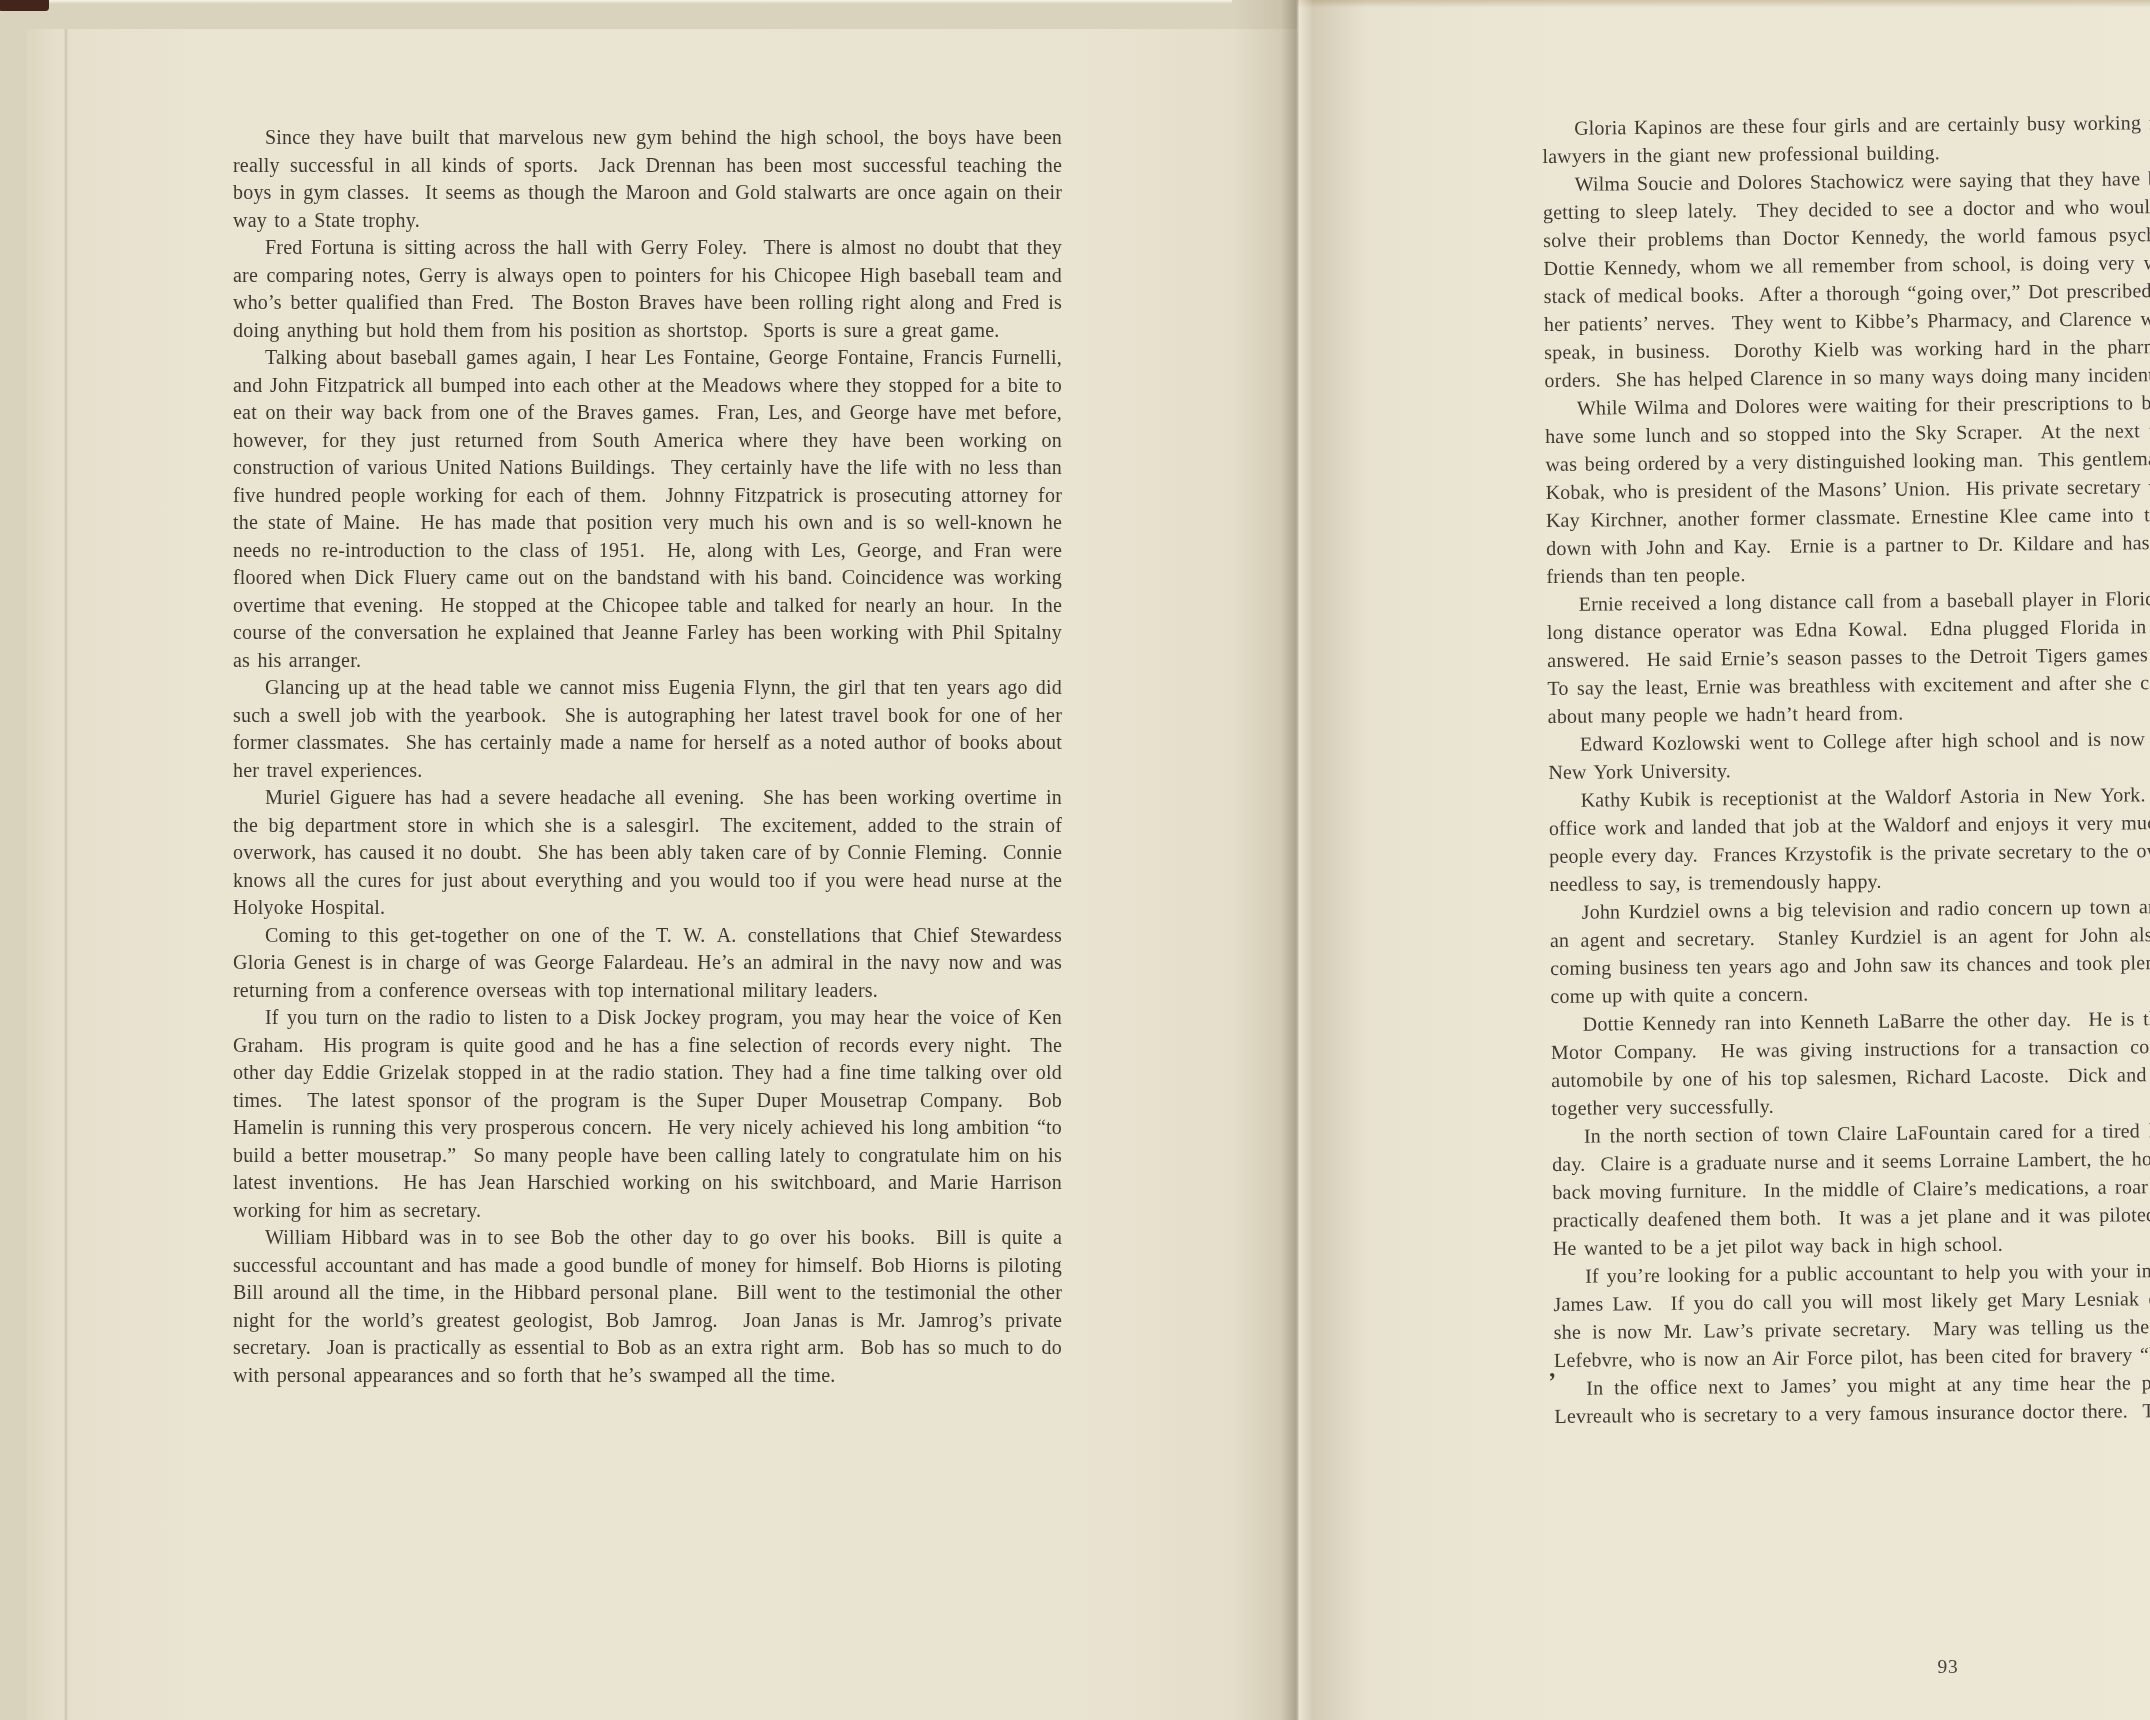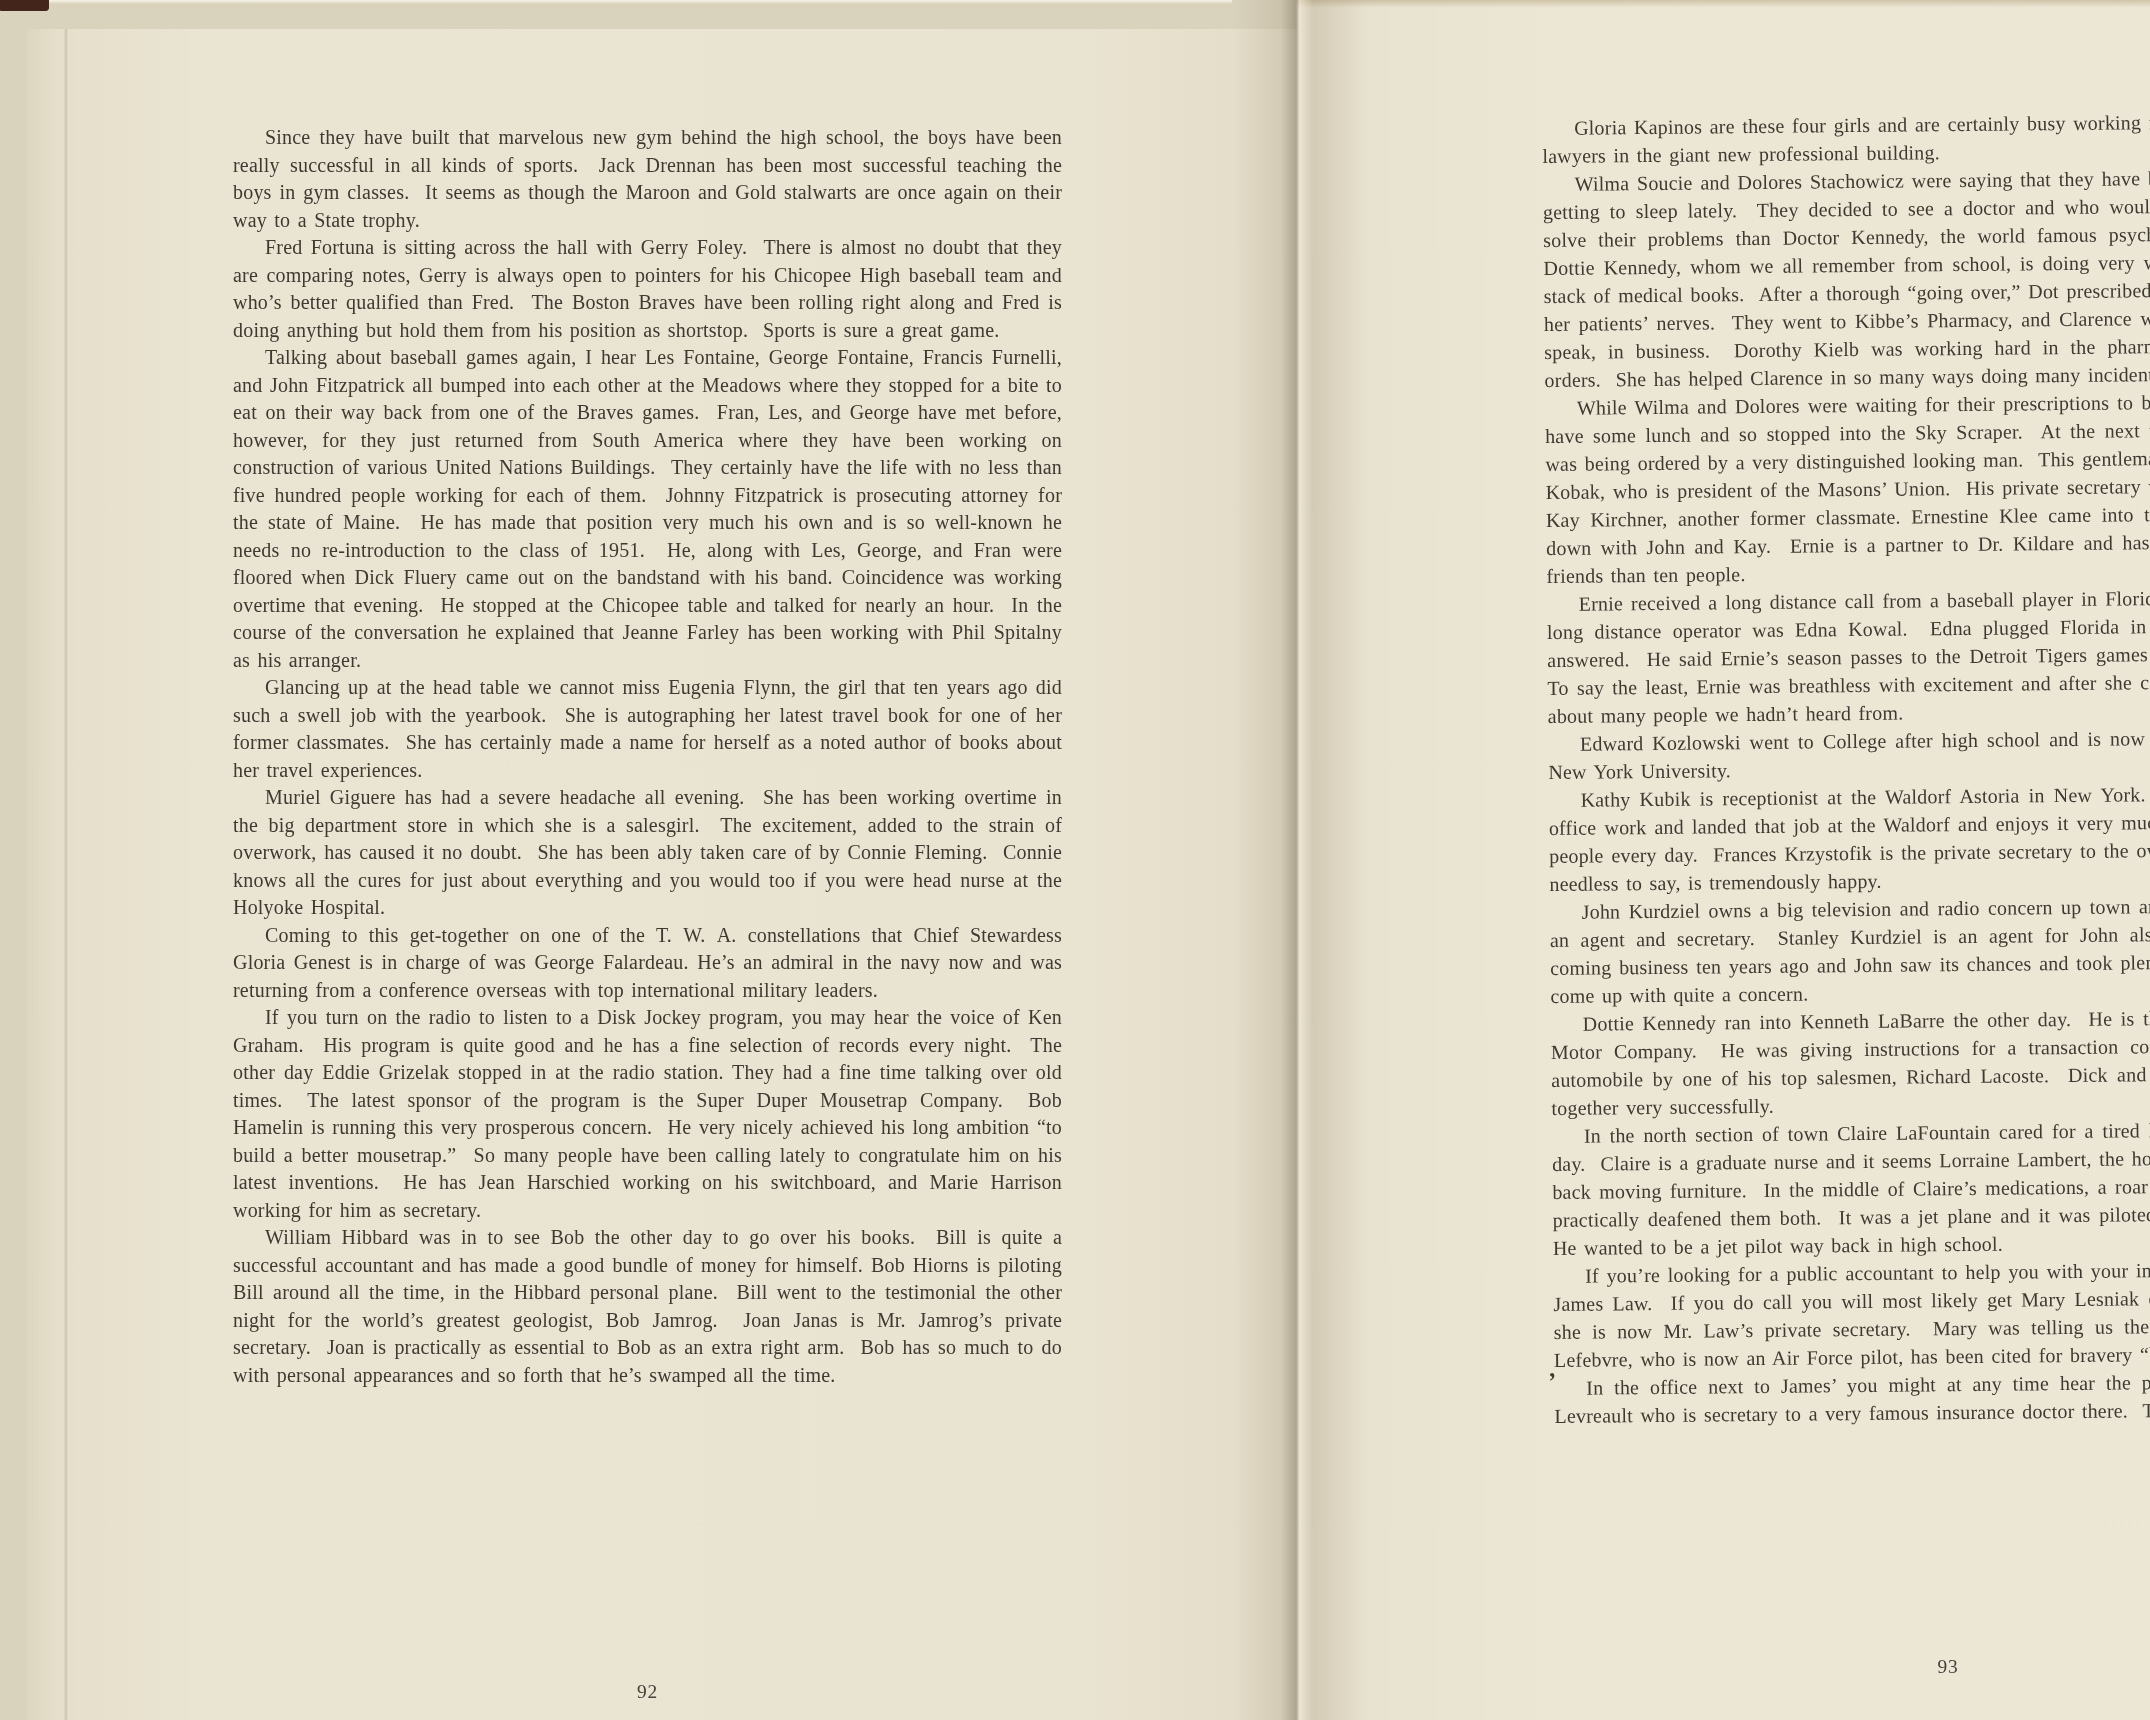--- a/index.html
+++ b/index.html
@@ -132,21 +132,20 @@
     <div class="textblock textblock-left">
         <p class="para">Since they have built that marvelous new gym behind the high school, the boys have been really successful in all kinds of sports.&nbsp; Jack Drennan has been most successful teaching the boys in gym classes.&nbsp; It seems as though the Maroon and Gold stalwarts are once again on their way to a State trophy.</p>
         <p class="para">Fred Fortuna is sitting across the hall with Gerry Foley.&nbsp; There is almost no doubt that they are comparing notes, Gerry is always open to pointers for his Chicopee High baseball team and who’s better qualified than Fred.&nbsp; The Boston Braves have been rolling right along and Fred is doing anything but hold them from his position as shortstop.&nbsp; Sports is sure a great game.</p>
         <p class="para">Talking about baseball games again, I hear Les Fontaine, George Fontaine, Francis Furnelli, and John Fitzpatrick all bumped into each other at the Meadows where they stopped for a bite to eat on their way back from one of the Braves games.&nbsp; Fran, Les, and George have met before, however, for they just returned from South America where they have been working on construction of various United Nations Buildings.&nbsp; They certainly have the life with no less than five hundred people working for each of them.&nbsp; Johnny Fitzpatrick is prosecuting attorney for the state of Maine.&nbsp; He has made that position very much his own and is so well-known he needs no re-introduction to the class of 1951.&nbsp; He, along with Les, George, and Fran were floored when Dick Fluery came out on the bandstand with his band. Coincidence was working overtime that evening.&nbsp; He stopped at the Chicopee table and talked for nearly an hour.&nbsp; In the course of the conversation he explained that Jeanne Farley has been working with Phil Spitalny as his arranger.</p>
         <p class="para">Glancing up at the head table we cannot miss Eugenia Flynn, the girl that ten years ago did such a swell job with the yearbook.&nbsp; She is autographing her latest travel book for one of her former classmates.&nbsp; She has certainly made a name for herself as a noted author of books about her travel experiences.</p>
         <p class="para">Muriel Giguere has had a severe headache all evening.&nbsp; She has been working overtime in the big department store in which she is a salesgirl.&nbsp; The excitement, added to the strain of overwork, has caused it no doubt.&nbsp; She has been ably taken care of by Connie Fleming.&nbsp; Connie knows all the cures for just about everything and you would too if you were head nurse at the Holyoke Hospital.</p>
         <p class="para">Coming to this get-together on one of the T.&nbsp;W.&nbsp;A. constellations that Chief Stewardess Gloria Genest is in charge of was George Falardeau. He’s an admiral in the navy now and was returning from a conference overseas with top international military leaders.</p>
         <p class="para">If you turn on the radio to listen to a Disk Jockey program, you may hear the voice of Ken Graham.&nbsp; His program is quite good and he has a fine selection of records every night.&nbsp; The other day Eddie Grizelak stopped in at the radio station. They had a fine time talking over old times.&nbsp; The latest sponsor of the program is the Super Duper Mousetrap Company.&nbsp; Bob Hamelin is running this very prosperous concern.&nbsp; He very nicely achieved his long ambition “to build a better mousetrap.”&nbsp; So many people have been calling lately to congratulate him on his latest inventions.&nbsp; He has Jean Harschied working on his switchboard, and Marie Harrison working for him as secretary.</p>
         <p class="para">William Hibbard was in to see Bob the other day to go over his books.&nbsp; Bill is quite a successful accountant and has made a good bundle of money for himself. Bob Hiorns is piloting Bill around all the time, in the Hibbard personal plane.&nbsp; Bill went to the testimonial the other night for the world’s greatest geologist, Bob Jamrog.&nbsp; Joan Janas is Mr. Jamrog’s private secretary.&nbsp; Joan is practically as essential to Bob as an extra right arm.&nbsp; Bob has so much to do with personal appearances and so forth that he’s swamped all the time.</p>
       </div>
-    <div class="pagenum pagenum-left">92</div>
   </div>
 
   <div class="page page-right">
     <div class="textblock textblock-right">
         <p class="para">Gloria Kapinos are these four girls and are certainly busy working for two doctors and two lawyers in the giant new professional building.</p>
         <p class="para">Wilma Soucie and Dolores Stachowicz were saying that they have been having a hard time getting to sleep lately.&nbsp; They decided to see a doctor and who would be better qualified to solve their problems than Doctor Kennedy, the world famous psychiatrist.&nbsp; Yes, our little Dottie Kennedy, whom we all remember from school, is doing very well with her couch and stack of medical books.&nbsp; After a thorough “going over,” Dot prescribed some medicine to calm her patients’ nerves.&nbsp; They went to Kibbe’s Pharmacy, and Clarence was up to his ears, so to speak, in business.&nbsp; Dorothy Kielb was working hard in the pharmacy typing and taking orders.&nbsp; She has helped Clarence in so many ways doing many incidental but important things.</p>
         <p class="para">While Wilma and Dolores were waiting for their prescriptions to be filled, they decided to have some lunch and so stopped into the Sky Scraper.&nbsp; At the next table the business lunch was being ordered by a very distinguished looking man.&nbsp; This gentleman turned out to be John Kobak, who is president of the Masons’ Union.&nbsp; His private secretary was with him and she is Kay Kirchner, another former classmate. Ernestine Klee came into the Sky Scraper and sat down with John and Kay.&nbsp; Ernie is a partner to Dr. Kildare and has made more money and friends than ten people.</p>
         <p class="para">Ernie received a long distance call from a baseball player in Florida training camp and the long distance operator was Edna Kowal.&nbsp; Edna plugged Florida in and Henry Kozikowski answered.&nbsp; He said Ernie’s season passes to the Detroit Tigers games were all taken care of.&nbsp; To say the least, Ernie was breathless with excitement and after she calmed down, she told us about many people we hadn’t heard from.</p>
         <p class="para">Edward Kozlowski went to College after high school and is now teaching night school at New York University.</p>
         <p class="para">Kathy Kubik is receptionist at the Waldorf Astoria in New York.&nbsp; She started out to find office work and landed that job at the Waldorf and enjoys it very much. She meets interesting people every day.&nbsp; Frances Krzystofik is the private secretary to the owner of the Waldorf and, needless to say, is tremendously happy.</p>

